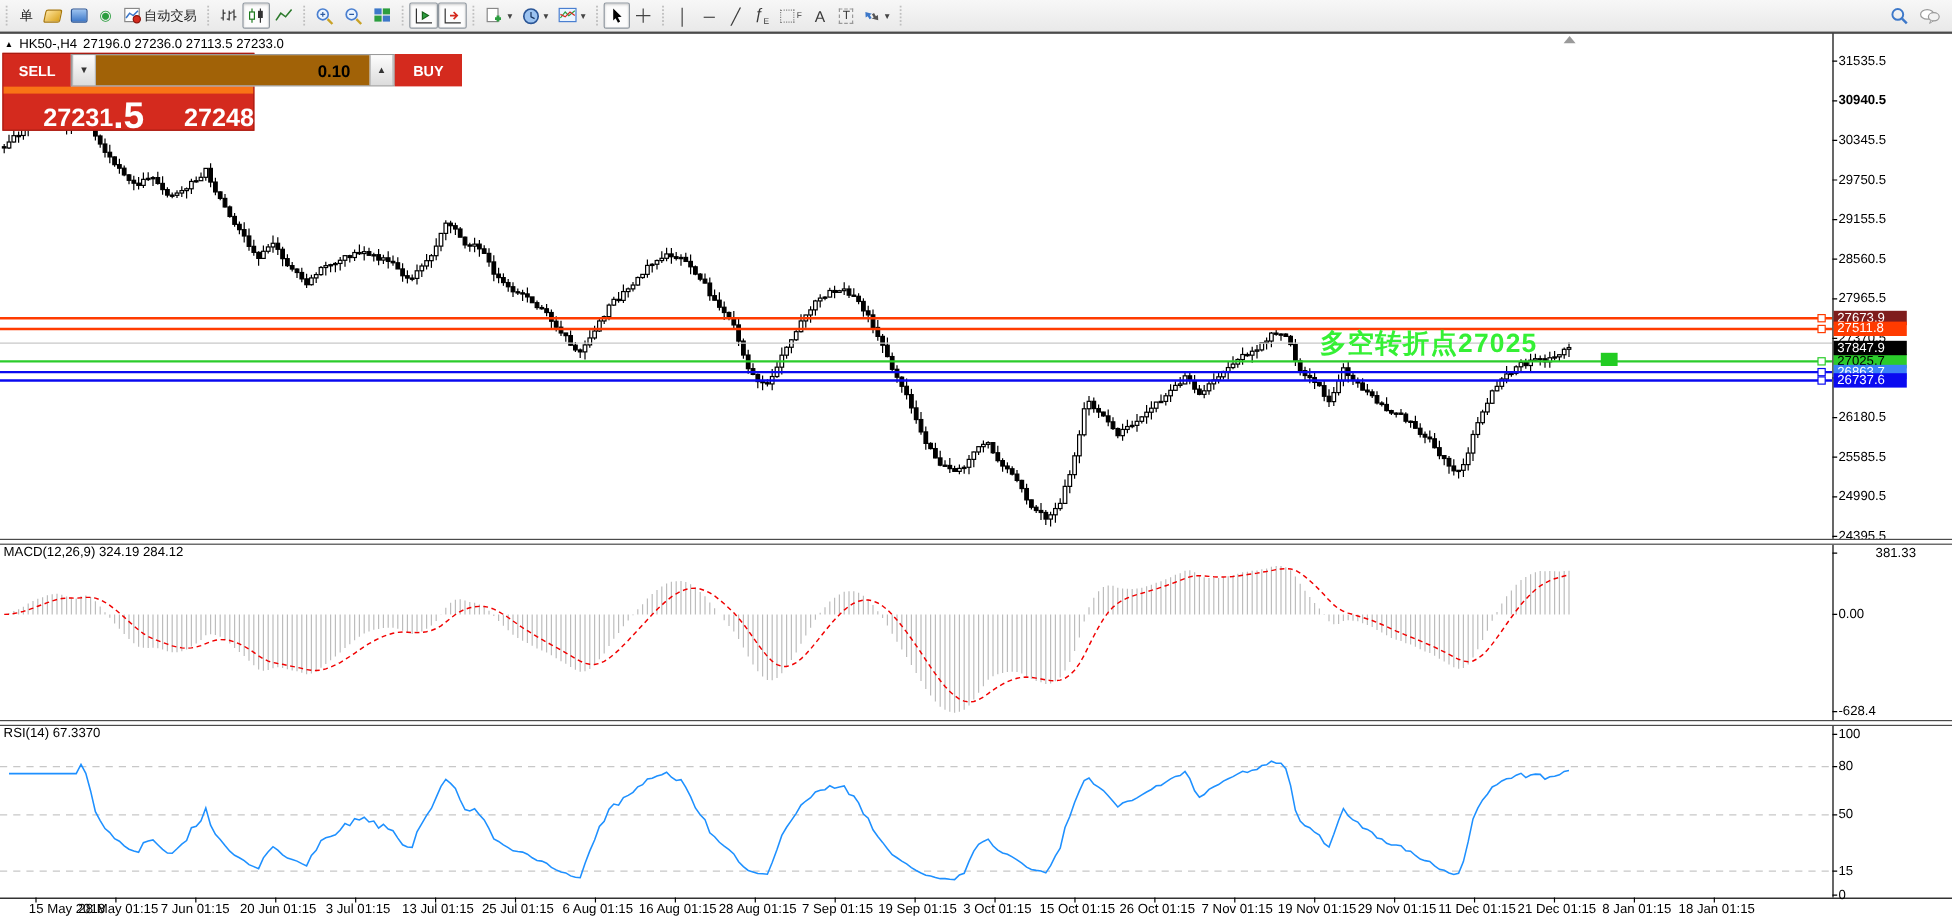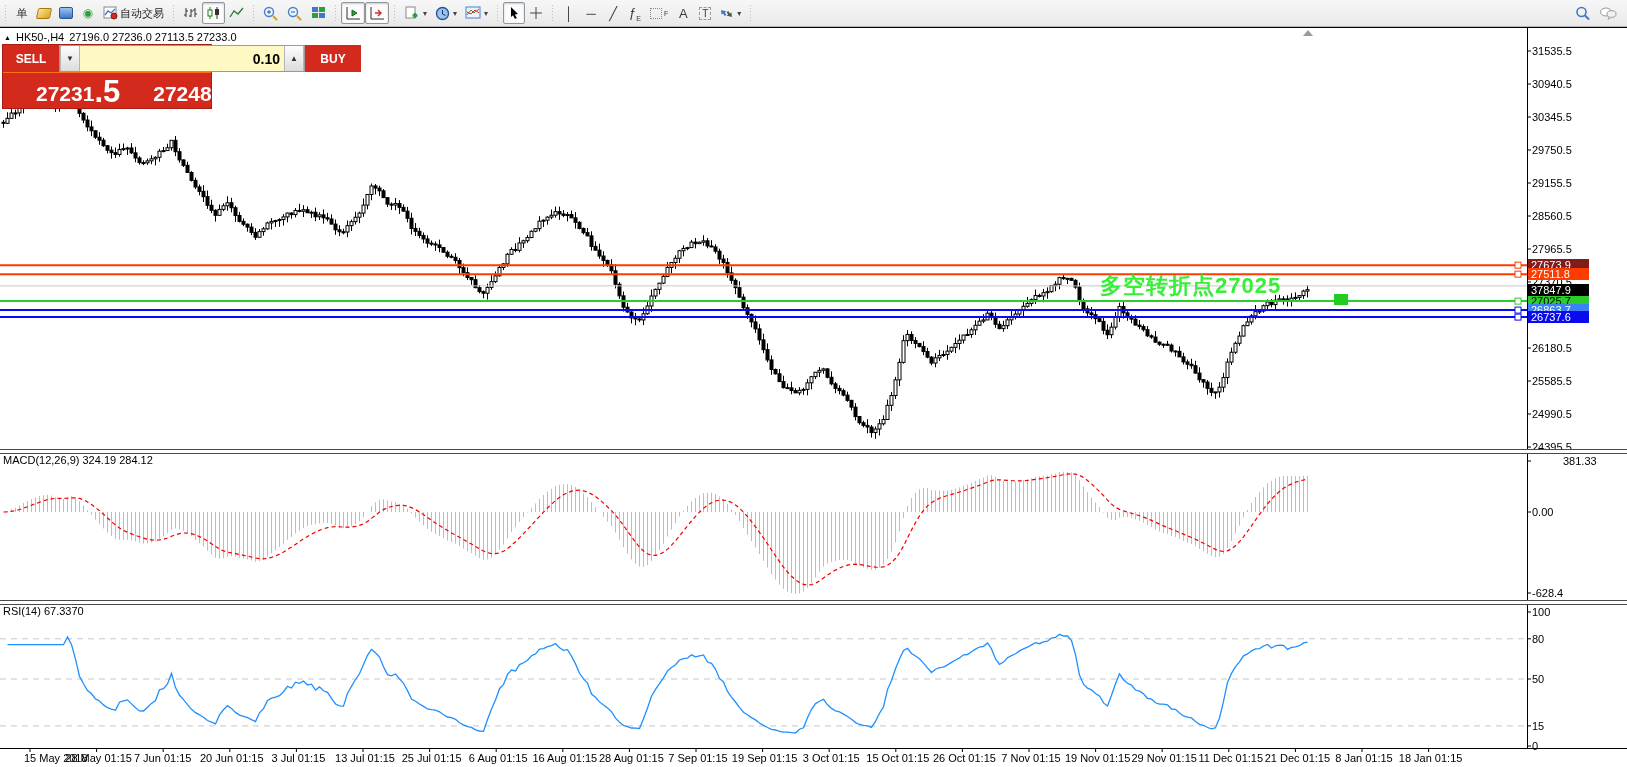--- a/index.html
+++ b/index.html
@@ -37,28 +37,28 @@
   #hdr{position:absolute;left:4px;top:31px;z-index:5;font-size:11px;display:flex;gap:5px;align-items:center;}
   #hdr .tri{font-size:7px;}
   .pane-label{position:absolute;left:3px;z-index:5;font-size:11px;}
   #annotation{position:absolute;left:1100px;top:271px;z-index:6;font-size:22px;font-weight:bold;
     color:#35f035;letter-spacing:1px;white-space:nowrap;}
   #shift-marker{position:absolute;left:1303px;top:30px;z-index:5;width:0;height:0;
     border-left:5px solid transparent;border-right:5px solid transparent;border-bottom:6px solid #9a9a9a;}
   
   #trade-panel{position:absolute;left:2px;top:44px;width:210px;height:65px;z-index:6;
     background:#d42a1e;border:1px solid #a81c12;box-sizing:border-box;}
-  #tp-row1{display:flex;height:27px;border-bottom:1px solid #f97316;}
+  #tp-row1{display:flex;height:27px;border-bottom:6px solid #f97316;}
   .tp-btn{flex:none;width:56px;background:#d42a1e;color:#fff;border:none;
     font:bold 12px "Liberation Sans",sans-serif;}
   #tp-vol{flex:1;display:flex;background:#f2f2f2;border:1px solid #9a9a9a;box-sizing:border-box;}
   .vol-btn{width:20px;border:none;background:linear-gradient(#fdfdfd,#dcdcdc);
     border-right:1px solid #b5b5b5;border-left:1px solid #b5b5b5;font-size:8px;color:#333;padding:0;}
   #vol-input{flex:1;border:none;text-align:right;font:bold 14px "Liberation Sans",sans-serif;
-    padding:0 4px;min-width:0;background:#fef9c3;color:#000;}
+    padding:0 16px;min-width:0;background:#a16207;color:#000;}
   #tp-prices{display:flex;height:37px;}
   .tp-price{flex:1;color:#fff;display:flex;align-items:flex-end;justify-content:center;
     padding-bottom:3px;font-weight:bold;}
   .tp-price .main{font-size:21px;line-height:26px;margin-left:33px;}
   .tp-price .big{font-size:31px;line-height:30px;}
   #tp-prices .gap{width:2px;background:#fff;}
   
   .tick-label{position:absolute;left:1532px;font-size:11px;z-index:3;white-space:nowrap;}
   .price-tag{position:absolute;left:1528px;width:58px;height:12px;line-height:12px;z-index:5;
     font-size:11px;padding-left:3px;white-space:nowrap;}
@@ -1333,21 +1333,21 @@
 
 <div class="sep" style="top:449px"></div>
 <div class="sep" style="top:600px"></div>
 <div id="bottom-line"></div>
 
 <div class="pane-label" style="top:454px">MACD(12,26,9) 324.19 284.12</div>
 <div class="pane-label" style="top:605px">RSI(14) 67.3370</div>
 
 <div id="dyn">
     <div class="tick-label" style="top: 45px;">31535.5</div>
-    <div class="tick-label" style="top: 78px;">30940.5</div>
+    <div class="tick-label" style="top: 78px; font-weight: bold;">30940.5</div>
     <div class="tick-label" style="top: 111px;">30345.5</div>
     <div class="tick-label" style="top: 144px;">29750.5</div>
     <div class="tick-label" style="top: 177px;">29155.5</div>
     <div class="tick-label" style="top: 210px;">28560.5</div>
     <div class="tick-label" style="top: 243px;">27965.5</div>
     <div class="tick-label" style="top: 276px;">27370.5</div>
     <div class="tick-label" style="top: 309px;">26775.5</div>
     <div class="tick-label" style="top: 342px;">26180.5</div>
     <div class="tick-label" style="top: 375px;">25585.5</div>
     <div class="tick-label" style="top: 408px;">24990.5</div>

